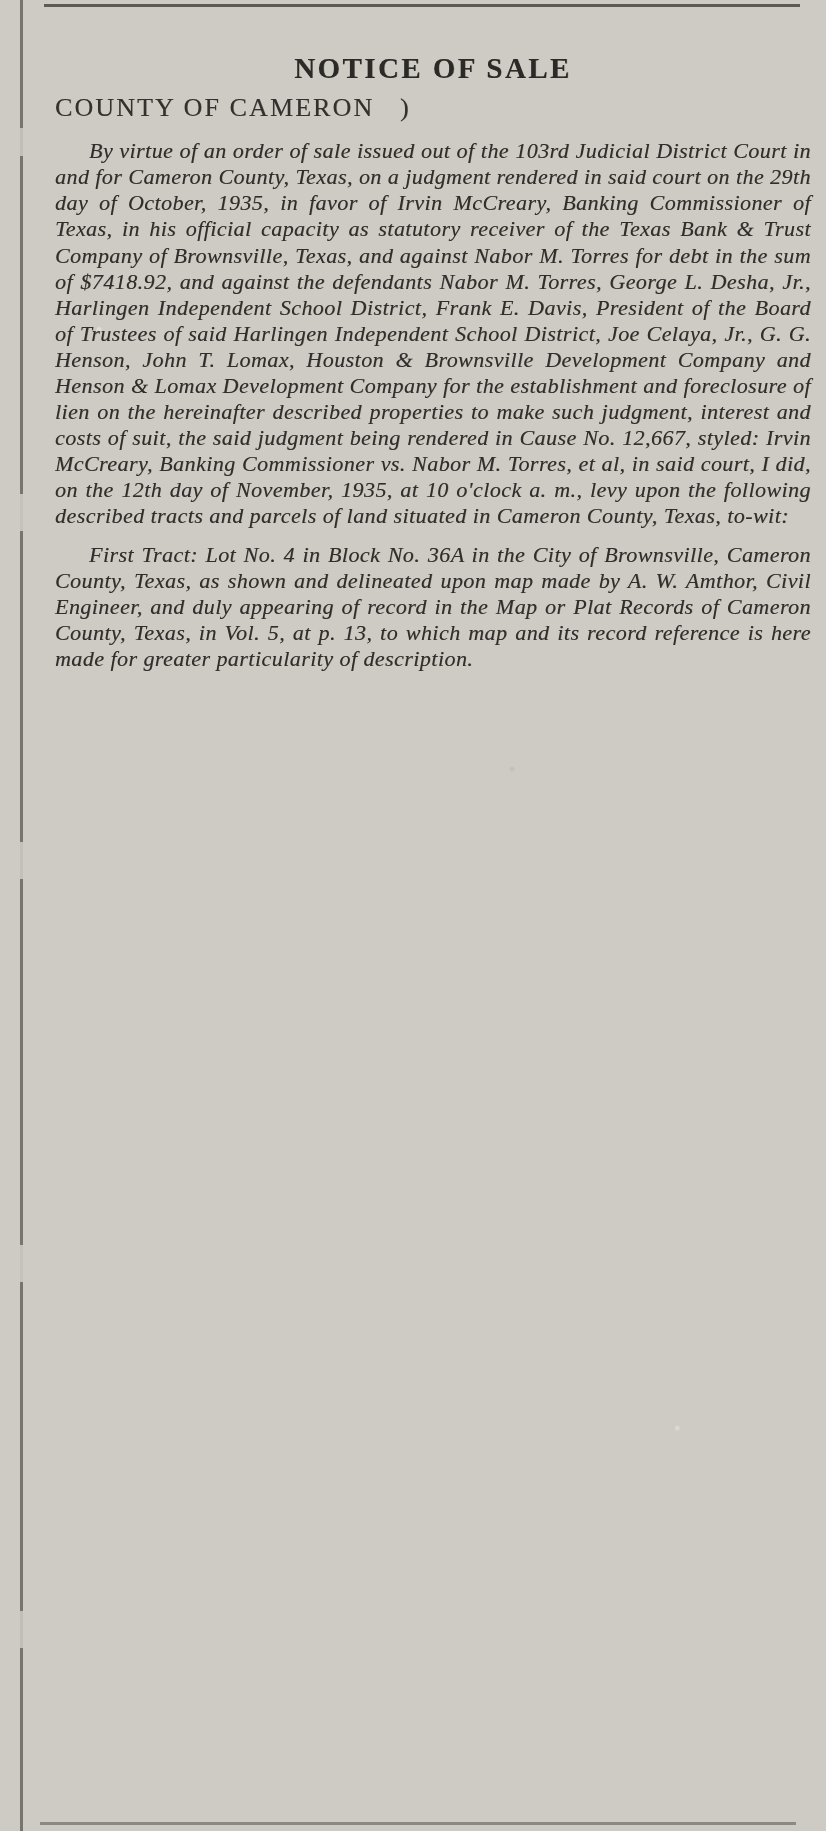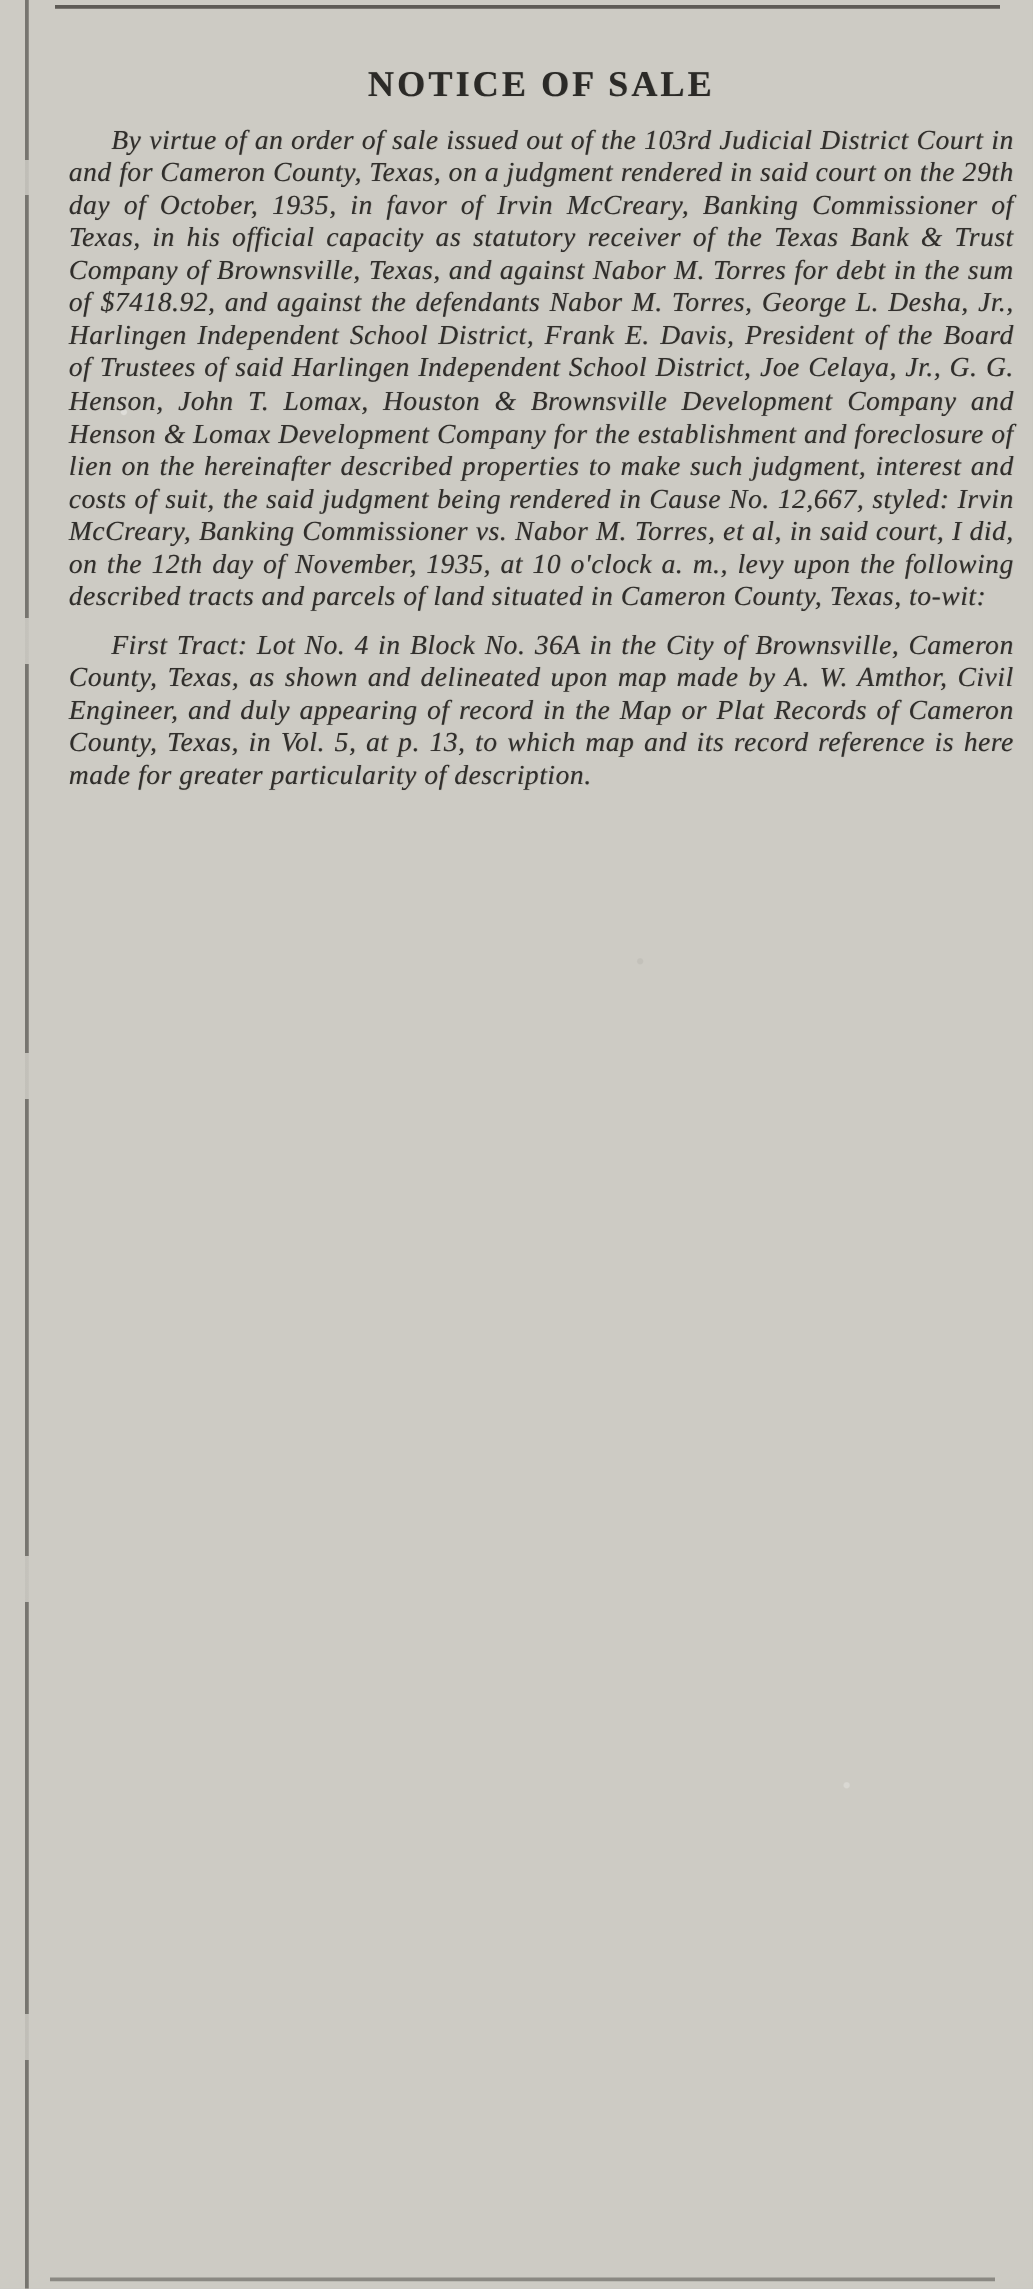--- a/index.html
+++ b/index.html
@@ -112,20 +112,21 @@
 <div class="page">
 
   <div class="col-rule"></div>
   <div class="rule-top"></div>
 
   <div class="content">
 
     <div class="headline blur1">NOTICE OF SALE</div>
 
 
+    <div class="county-line blur1">COUNTY OF CAMERON   )</div>
 
     <div class="body-block">
       <p class="blur1">By virtue of an order of sale issued out of the 103rd Judicial District Court in and for Cameron County, Texas, on a judgment rendered in said court on the 29th day of October, 1935, in favor of Irvin McCreary, Banking Commissioner of Texas, in his official capacity as statutory receiver of the Texas Bank &amp; Trust Company of Brownsville, Texas, and against Nabor M. Torres for debt in the sum of $7418.92, and against the defendants Nabor M. Torres, George L. Desha, Jr., Harlingen Independent School District, Frank E. Davis, President of the Board of Trustees of said Harlingen Independent School District, Joe Celaya, Jr., G. G. Henson, John T. Lomax, Houston &amp; Brownsville Development Company and Henson &amp; Lomax Development Company for the establishment and foreclosure of lien on the hereinafter described properties to make such judgment, interest and costs of suit, the said judgment being rendered in Cause No. 12,667, styled: Irvin McCreary, Banking Commissioner vs. Nabor M. Torres, et al, in said court, I did, on the 12th day of November, 1935, at 10 o'clock a. m., levy upon the following described tracts and parcels of land situated in Cameron County, Texas, to-wit:</p>
       <p class="blur1">First Tract: Lot No. 4 in Block No. 36A in the City of Brownsville, Cameron County, Texas, as shown and delineated upon map made by A. W. Amthor, Civil Engineer, and duly appearing of record in the Map or Plat Records of Cameron County, Texas, in Vol. 5, at p. 13, to which map and its record reference is here made for greater particularity of description.</p>
     </div>
 
   </div>
 
   <div class="rule-bottom"></div>
 </div>

